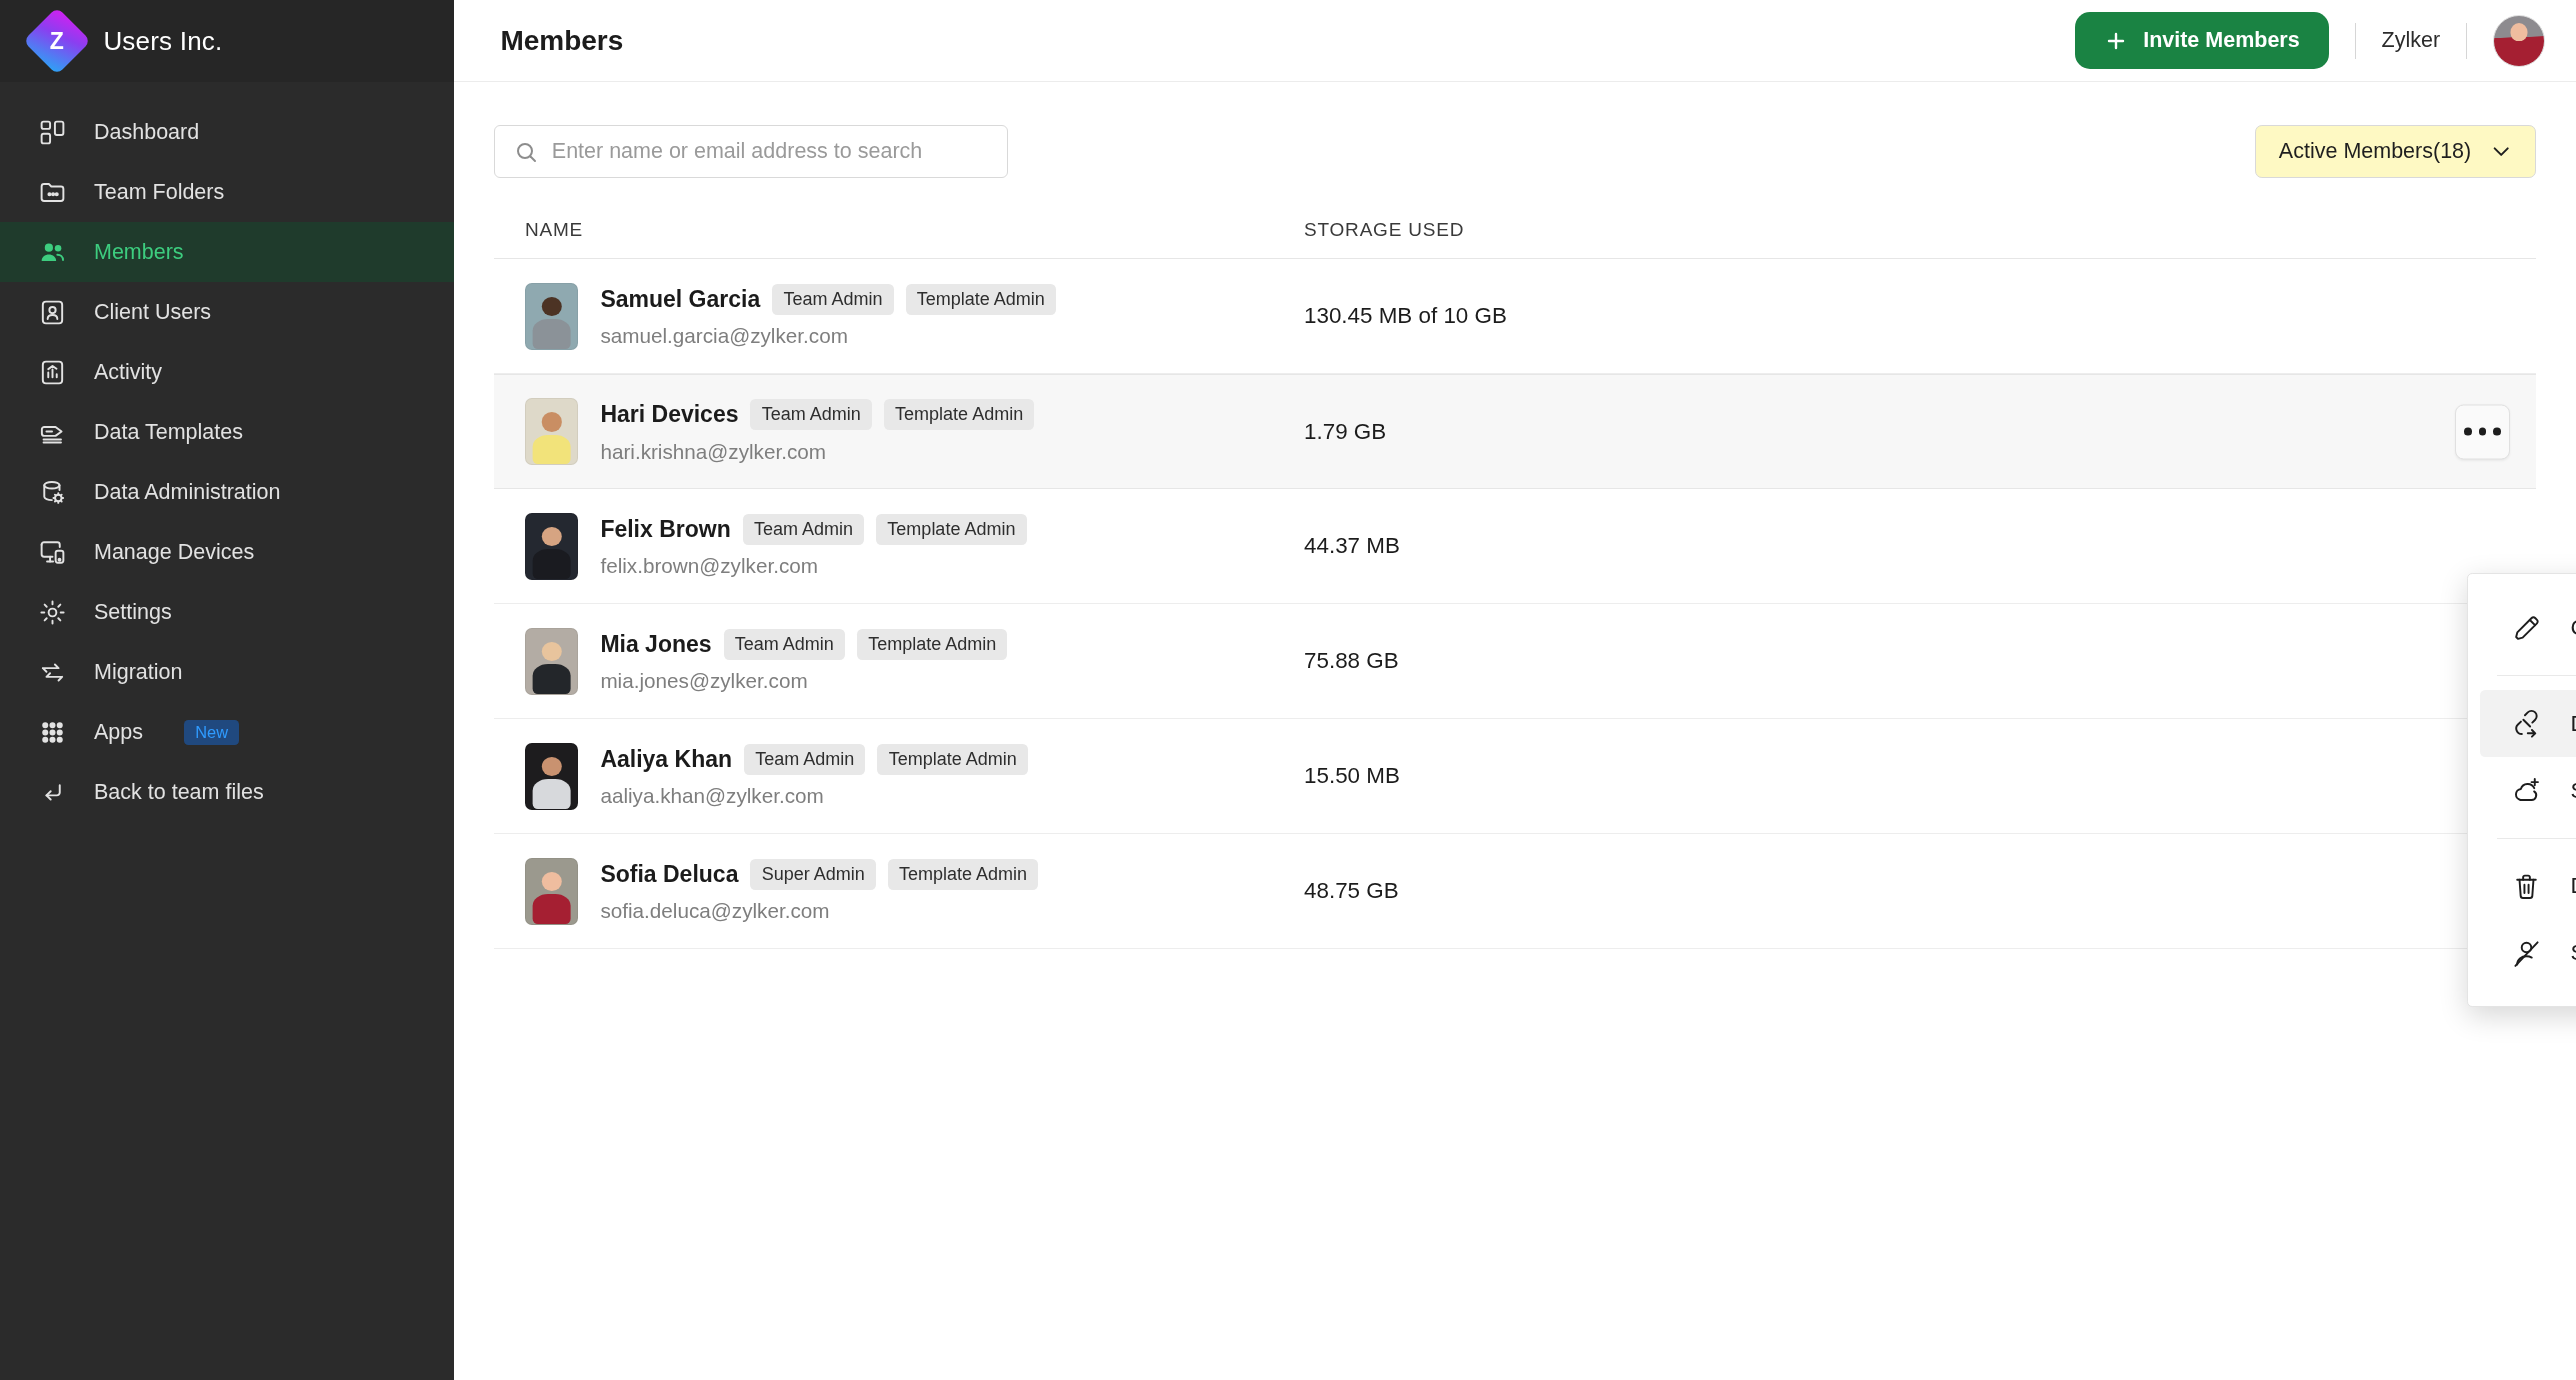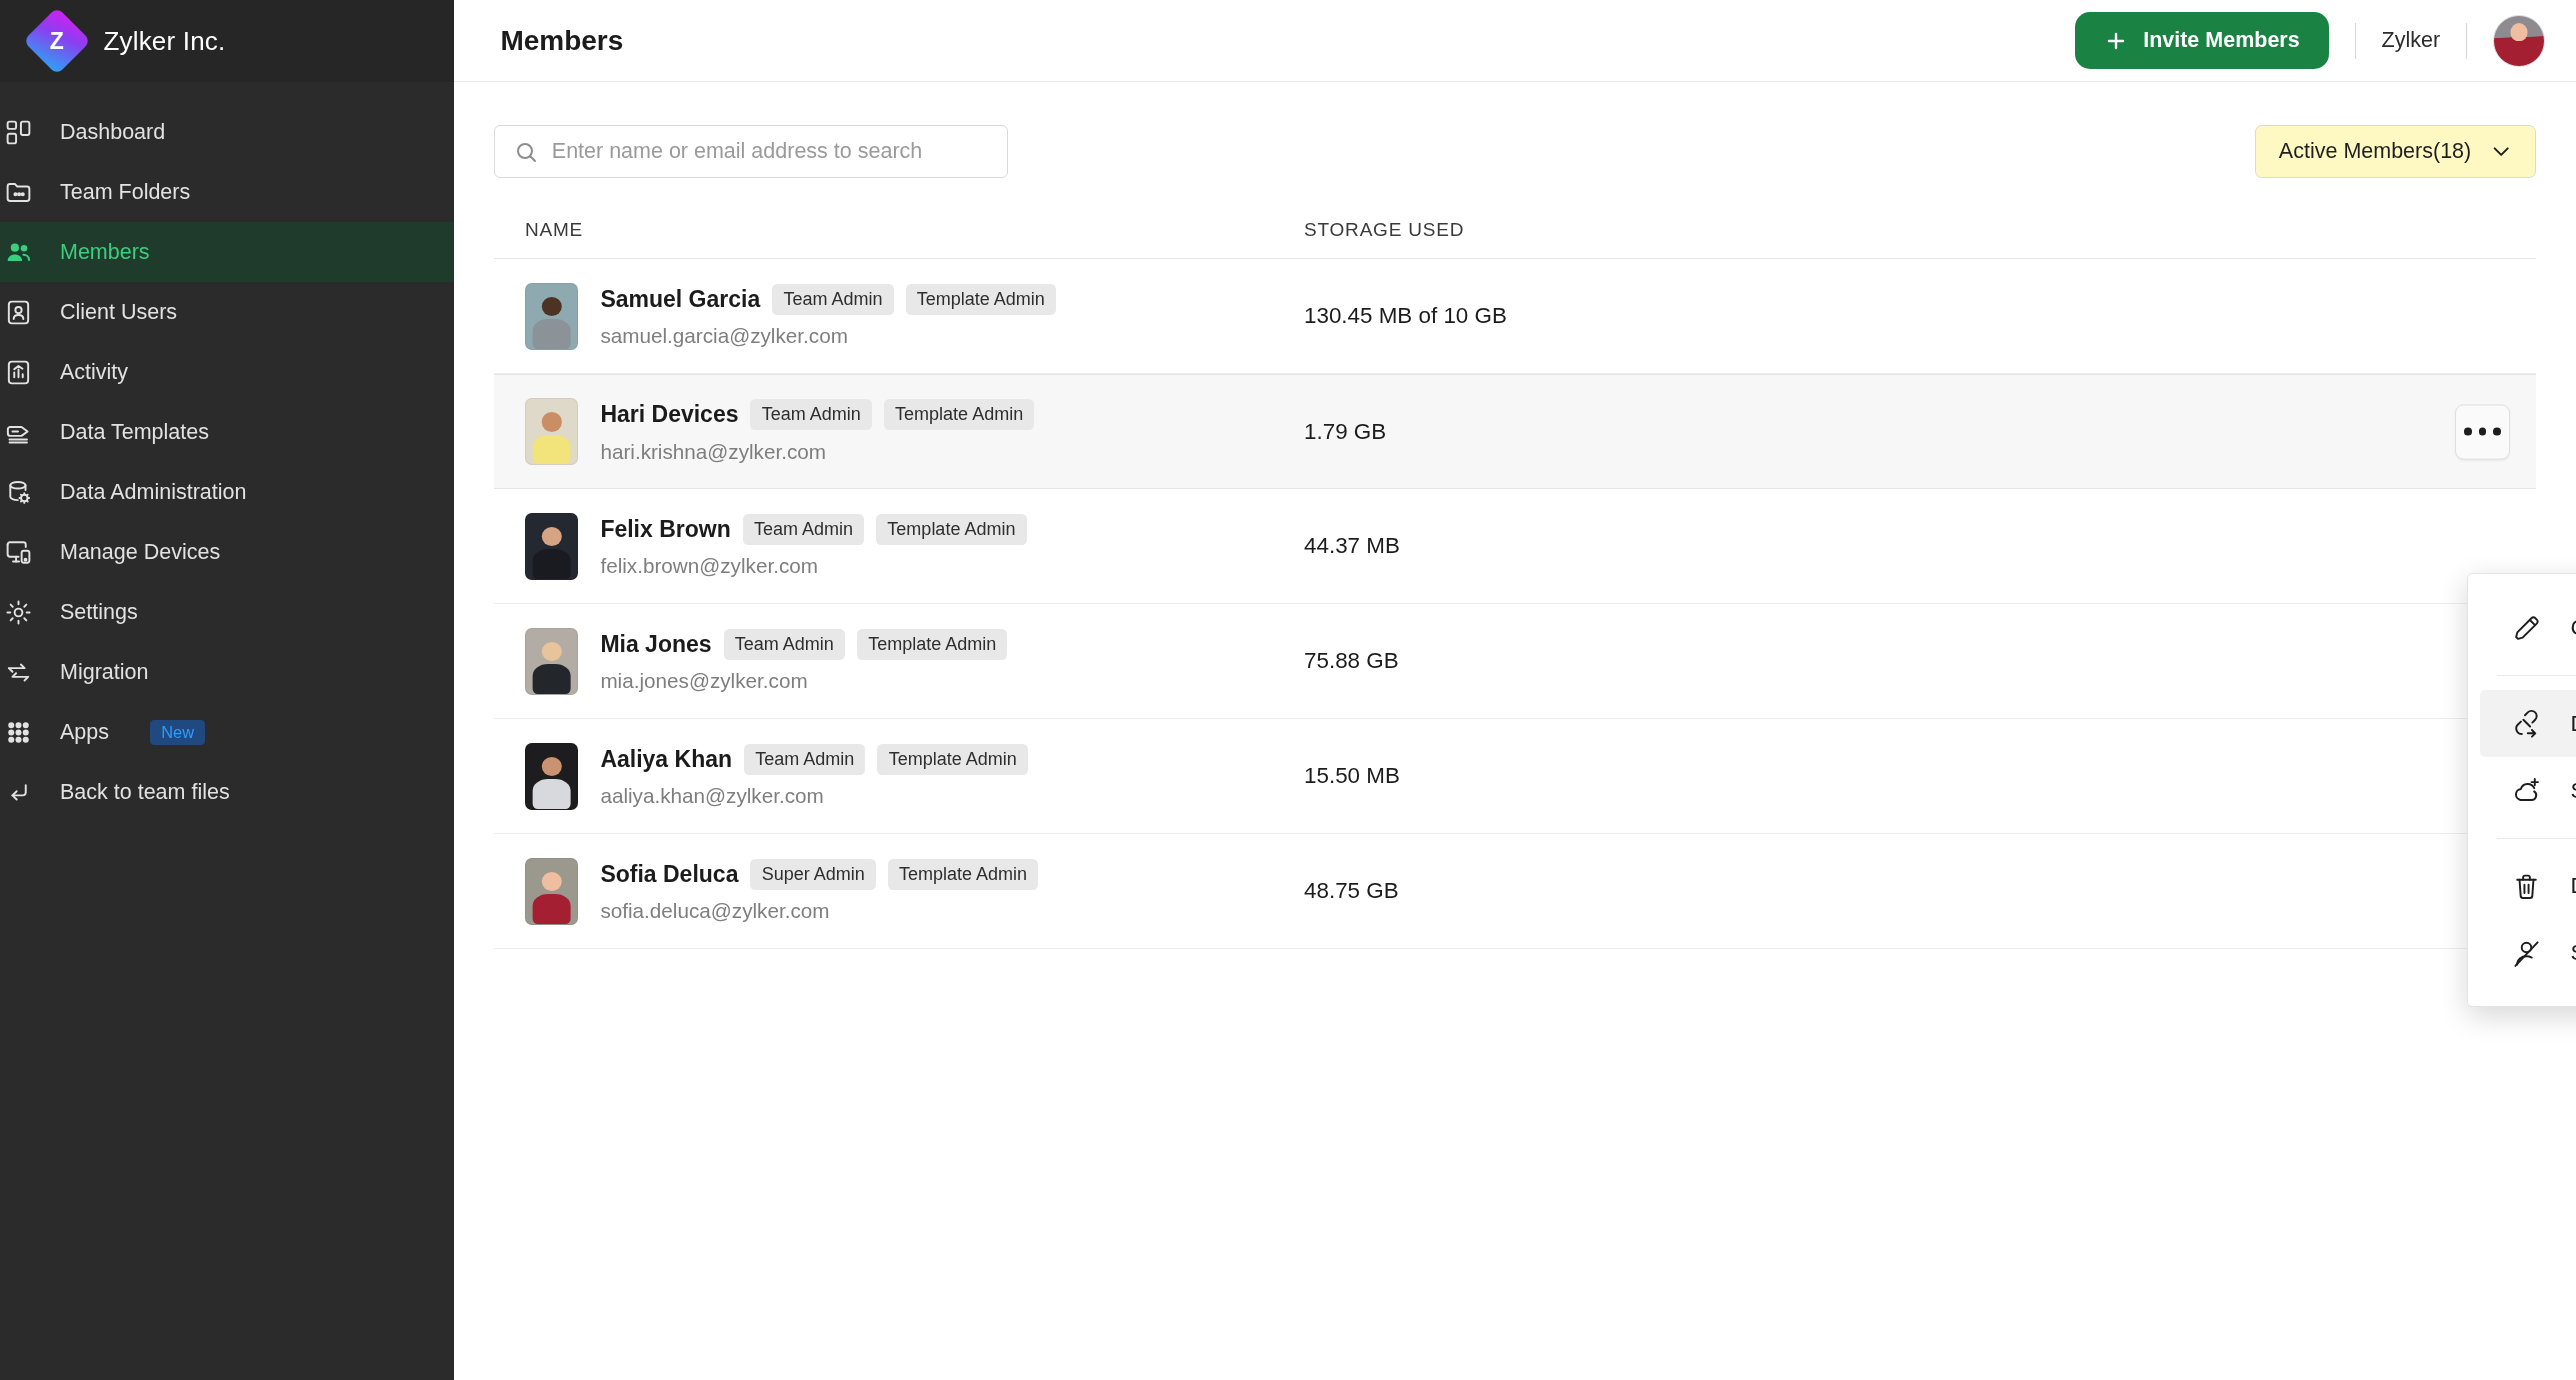--- a/index.html
+++ b/index.html
@@ -35,21 +35,21 @@
     transform:rotate(-45deg);
     color:#fff; font-size:23px; font-weight:bold;
     font-family:"Liberation Sans", sans-serif;
     line-height:1;
   }
   .brand-name { color:#ffffff; font-size:26px; font-weight:normal; letter-spacing:0.2px; }
 
   .nav { padding-top:20px; display:flex; flex-direction:column; }
   .nav-item {
     height:60px; display:flex; align-items:center;
-    gap:24px;
+    padding-left:34px; gap:24px;
     color:#e2e2e2; font-size:21.5px;
     cursor:pointer;
     position:relative;
   }
   .nav-item .ico { width:36px; height:36px; flex:0 0 36px; display:flex; align-items:center; justify-content:center; }
   .nav-item .ico svg { width:29px; height:29px; display:block; }
   .nav-item.active { background:#1f3b2c; color:#3dcd7f; }
   .nav-item.active .ico svg { stroke:#3dcd7f; fill:none; }
   .nav-item.active .ico svg .solid { fill:#3dcd7f; stroke:none; }
   .nav-label { white-space:nowrap; }
@@ -201,21 +201,21 @@
 </head>
 <body>
 
 <div class="app">
 
   <aside class="sidebar">
     <div class="brand">
       <div class="logo-diamond">
         <span>Z</span>
       </div>
-      <div class="brand-name">Zylker Inc.</div>
+      <div class="brand-name">Users Inc.</div>
     </div>
     <nav class="nav" id="nav">
         <div class="nav-item">
           <span class="ico">
             <svg viewBox="0 0 24 24" fill="none" stroke="#e2e2e2" color="#e2e2e2" stroke-width="1.6" stroke-linecap="round" stroke-linejoin="round">
               <rect x="3" y="3" width="7" height="6" rx="1.6"></rect>
               <rect x="14" y="3" width="7" height="11" rx="1.6"></rect>
               <rect x="3" y="13" width="7" height="8" rx="1.6"></rect>
             </svg>
           </span>

